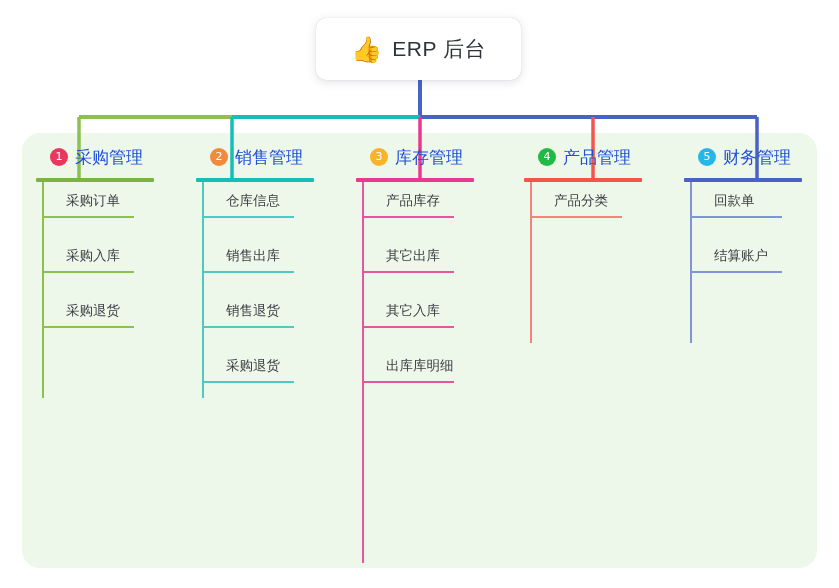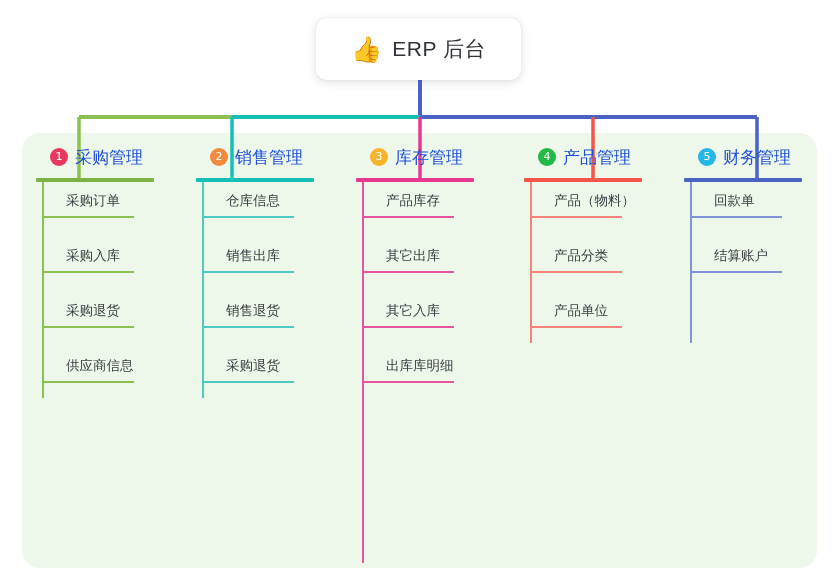--- a/index.html
+++ b/index.html
@@ -97,24 +97,20 @@
           <div class="item-rule" style="background: rgb(140, 193, 82);"></div>
         </div>
         <div class="item">
           <span class="item-label">采购入库</span>
           <div class="item-rule" style="background: rgb(140, 193, 82);"></div>
         </div>
         <div class="item">
           <span class="item-label">采购退货</span>
           <div class="item-rule" style="background: rgb(140, 193, 82);"></div>
         </div>
-        <div class="item">
-          <span class="item-label">供应商信息</span>
-          <div class="item-rule" style="background: rgb(140, 193, 82);"></div>
-        </div>
       </div>
       <div class="col" style="left: 196px;">
         <div class="col-head">
           <span class="badge" style="background: rgb(240, 138, 60);">2</span>
           <span class="head-label">销售管理</span>
         </div>
         <div class="head-rule" style="background: rgb(22, 191, 182);"></div>
         <div class="item">
           <span class="item-label">仓库信息</span>
           <div class="item-rule" style="background: rgb(79, 201, 193);"></div>
@@ -155,29 +151,21 @@
           <div class="item-rule" style="background: rgb(232, 85, 159);"></div>
         </div>
       </div>
       <div class="col" style="left: 524px;">
         <div class="col-head">
           <span class="badge" style="background: rgb(33, 186, 69);">4</span>
           <span class="head-label">产品管理</span>
         </div>
         <div class="head-rule" style="background: rgb(244, 85, 74);"></div>
         <div class="item">
-          <span class="item-label">产品（物料）</span>
-          <div class="item-rule" style="background: rgb(245, 130, 123);"></div>
-        </div>
-        <div class="item">
           <span class="item-label">产品分类</span>
-          <div class="item-rule" style="background: rgb(245, 130, 123);"></div>
-        </div>
-        <div class="item">
-          <span class="item-label">产品单位</span>
           <div class="item-rule" style="background: rgb(245, 130, 123);"></div>
         </div>
       </div>
       <div class="col" style="left: 684px;">
         <div class="col-head">
           <span class="badge" style="background: rgb(37, 183, 232);">5</span>
           <span class="head-label">财务管理</span>
         </div>
         <div class="head-rule" style="background: rgb(74, 98, 196);"></div>
         <div class="item">

